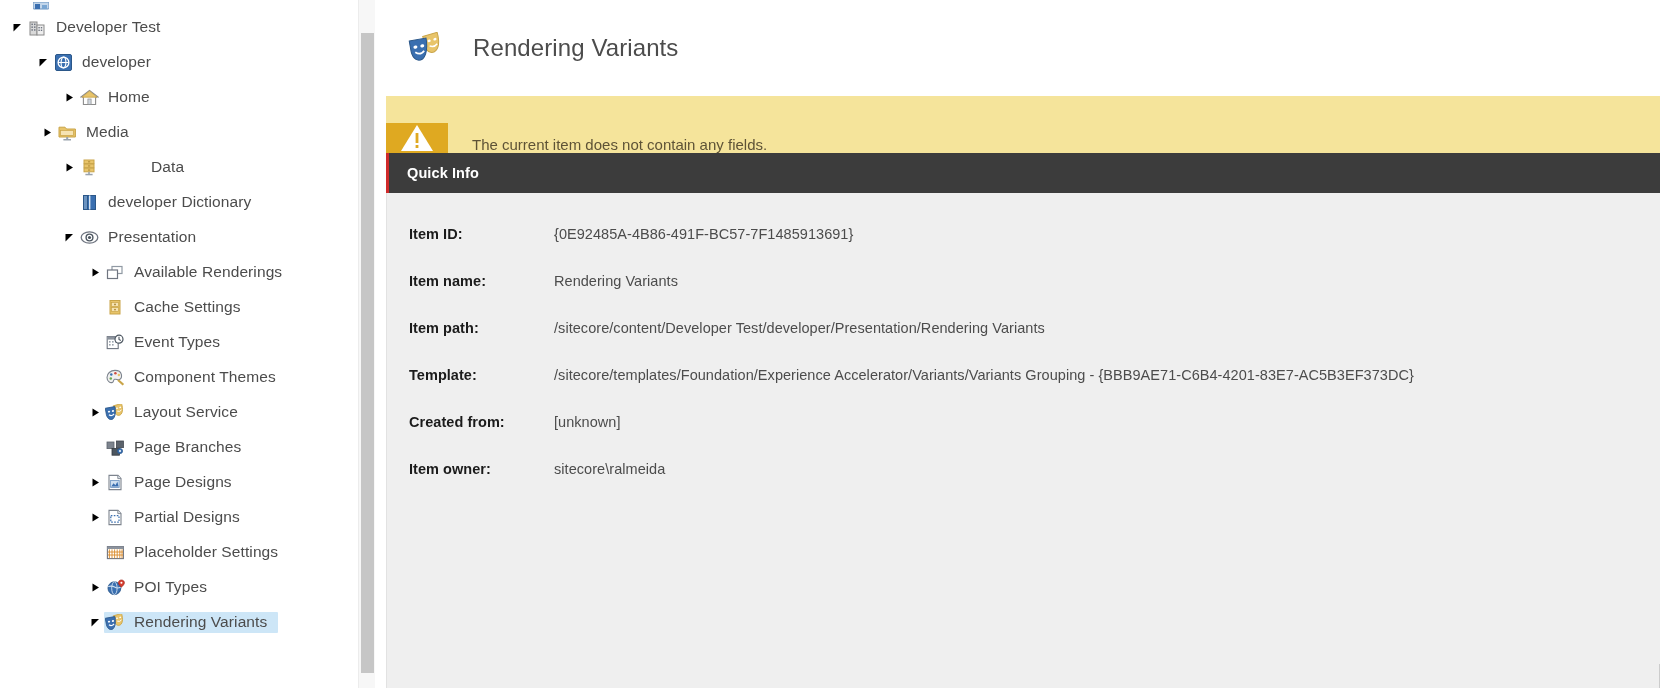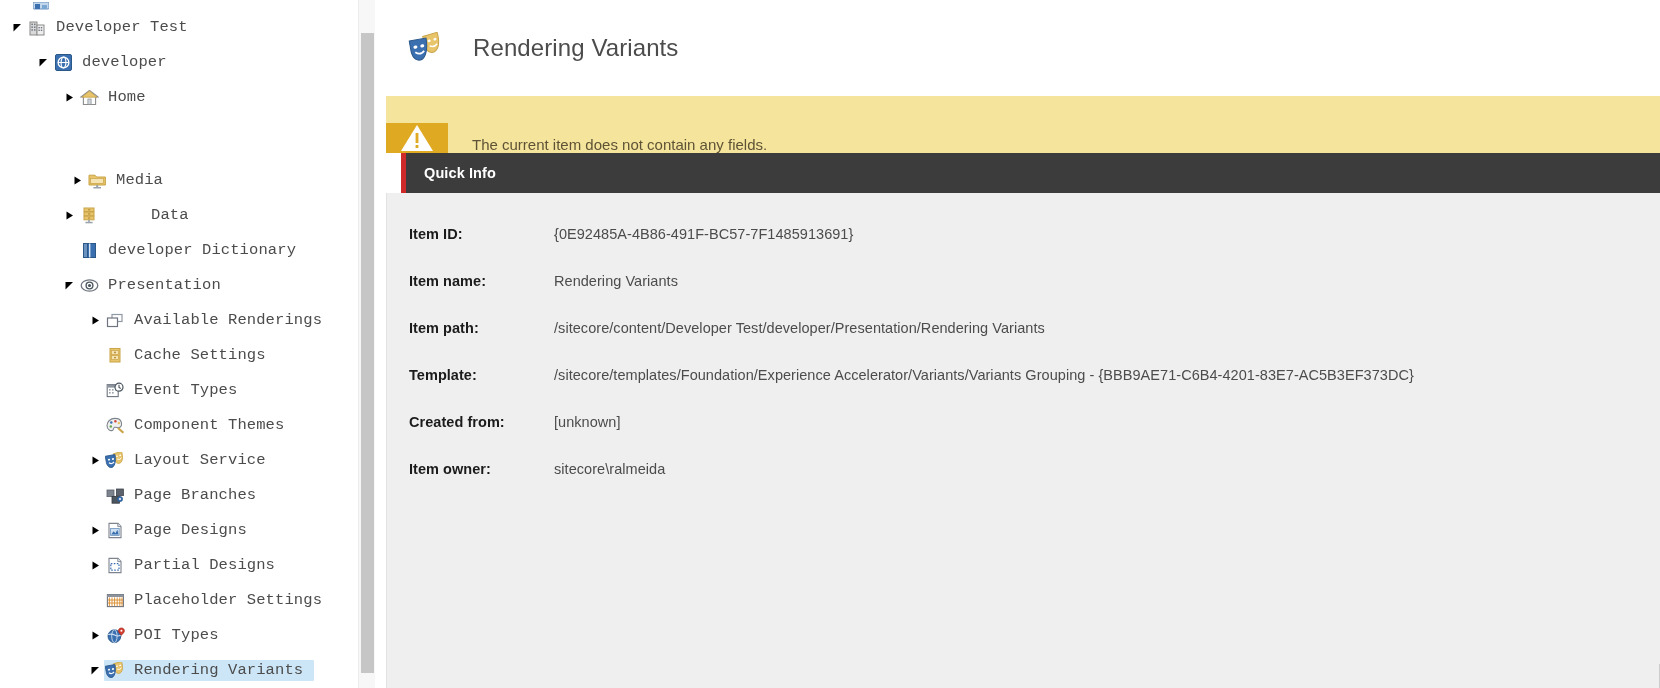--- a/index.html
+++ b/index.html
@@ -46,21 +46,20 @@
     width: 22px; min-width: 22px; height: 18px;
     display: flex; align-items: center; justify-content: center;
     margin-right: 7px;
   }
   .node-icon svg { display: block; }
   .node-label {
     font-size: 15.5px;
     color: #4c4c4c;
     letter-spacing: 0.1px;
     padding: 1px 3px 2px 1px;
-    font-family: Liberation Mono, monospace;
   }
   .tree-node.selected .node-label {
     background: #cde6f7;
   }
   .tree-node.selected {
     background: transparent;
   }
   .sel-wrap {
     background: #cde6f7;
     display: flex; align-items: center;
@@ -141,21 +140,21 @@
     color: #5e5336;
   }
 
   
   .section-head {
     height: 40px; min-height: 40px;
     background: #3c3c3c;
     display: flex; align-items: center;
     border-left: 5px solid #cf2a2a;
     padding-left: 18px;
-    margin-left: 18px;
+    margin-left: 1px;
   }
   .section-head-title {
     color: #ffffff;
     font-size: 14.5px;
     font-weight: bold;
     letter-spacing: 0.1px;
   }
 
   
   .info-panel {
@@ -283,21 +282,21 @@
             <span class="node-icon">
               <svg width="19" height="17" viewBox="0 0 19 17">
         <path d="M9.5 1.5 L18 8 H15.6 V15.5 H3.4 V8 H1 Z" fill="#fdfdfd" stroke="#8c8c8c" stroke-width="1.1"></path>
         <path d="M9.5 2.2 L17 8.2 H2 Z" fill="#e8c46a" stroke="#c9a448" stroke-width="0.8"></path>
         <rect x="7.9" y="10" width="3.2" height="5.4" fill="#cfd6de" stroke="#8c8c8c" stroke-width="0.7"></rect>
       </svg>
             </span>
             <span class="node-label">Home</span>
           </span>
         </li>
-        <li class="tree-node" style="padding-left: 68px; margin-top: 48px;">
+        <li class="tree-node" style="padding-left: 38px;">
           <span class="tw">
             <svg width="9" height="9" viewBox="0 0 9 9">
               <path d="M1.5 0.5 L8 4.5 L1.5 8.5 Z" fill="#000"></path>
             </svg>
           </span>
           <span style="display: flex; align-items: center;">
             <span class="node-icon">
               <svg width="19" height="17" viewBox="0 0 19 17">
         <path d="M1 3.2 H7 L8.6 5 H17.4 V13 H1 Z" fill="#e8c46a" stroke="#c9a448"></path>
         <rect x="2.6" y="6.4" width="13" height="5" fill="#f6e3b2" stroke="#c9a448" stroke-width="0.7"></rect>

